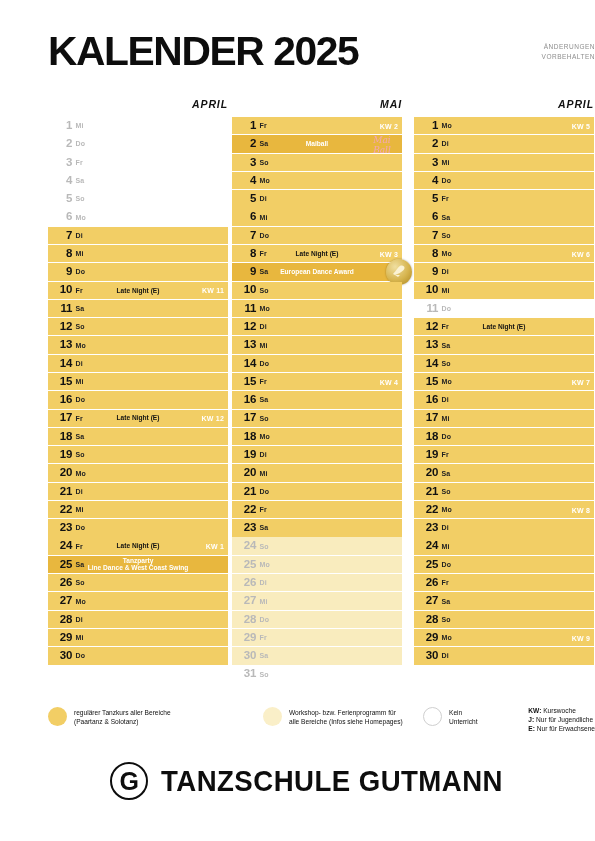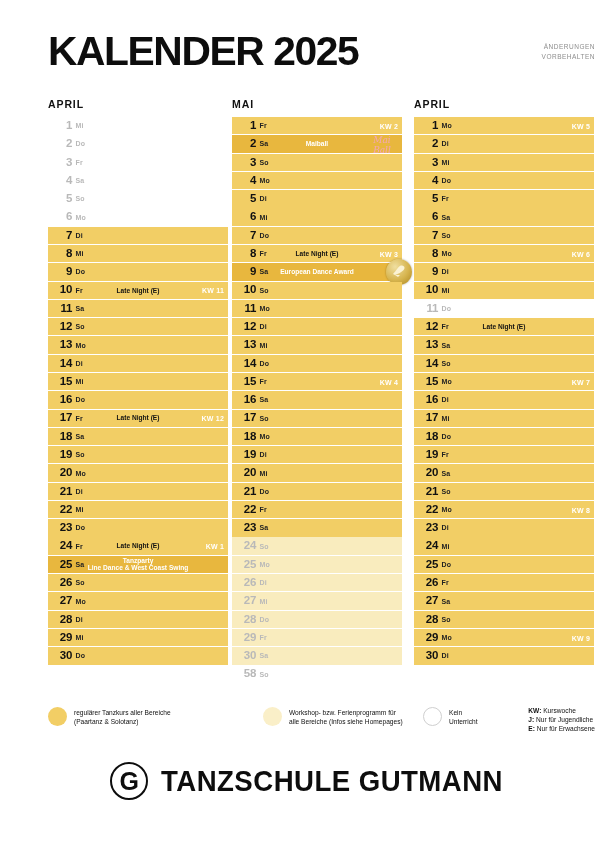--- a/index.html
+++ b/index.html
@@ -24,21 +24,21 @@
   .disclaimer{
     position:absolute;right:0;top:14px;
     text-align:right;font-size:6.5px;letter-spacing:0.5px;
     color:#8d8d8d;line-height:9.5px;text-transform:uppercase;
   }
 
   
   .mhead{
     position:absolute;top:98px;
     font-size:10.5px;font-weight:bold;letter-spacing:0.9px;
-    color:#111;text-align:left;
+    color:#111;text-align:right;font-style:italic;
   }
 
   
   .col{position:absolute;top:117px;}
   .col.april{left:24px;width:180px;}
   .col.mai{left:208px;width:170px;}
   .col.juni{left:390px;width:180px;}
 
   .row{
     position:relative;
@@ -413,21 +413,21 @@
       </div>
       <div class="row ferien">
         <div class="daynum">29</div>
         <div class="dayname">Fr</div>
       </div>
       <div class="row ferien">
         <div class="daynum">30</div>
         <div class="dayname">Sa</div>
       </div>
       <div class="row none">
-        <div class="daynum">58</div>
+        <div class="daynum">31</div>
         <div class="dayname">So</div>
       </div>
     </div>
   <div class="col juni" id="col-2">
       <div class="row reg">
         <div class="daynum">1</div>
         <div class="dayname">Mo</div>
         <div class="kw">KW 5</div>
       </div>
       <div class="row reg">

